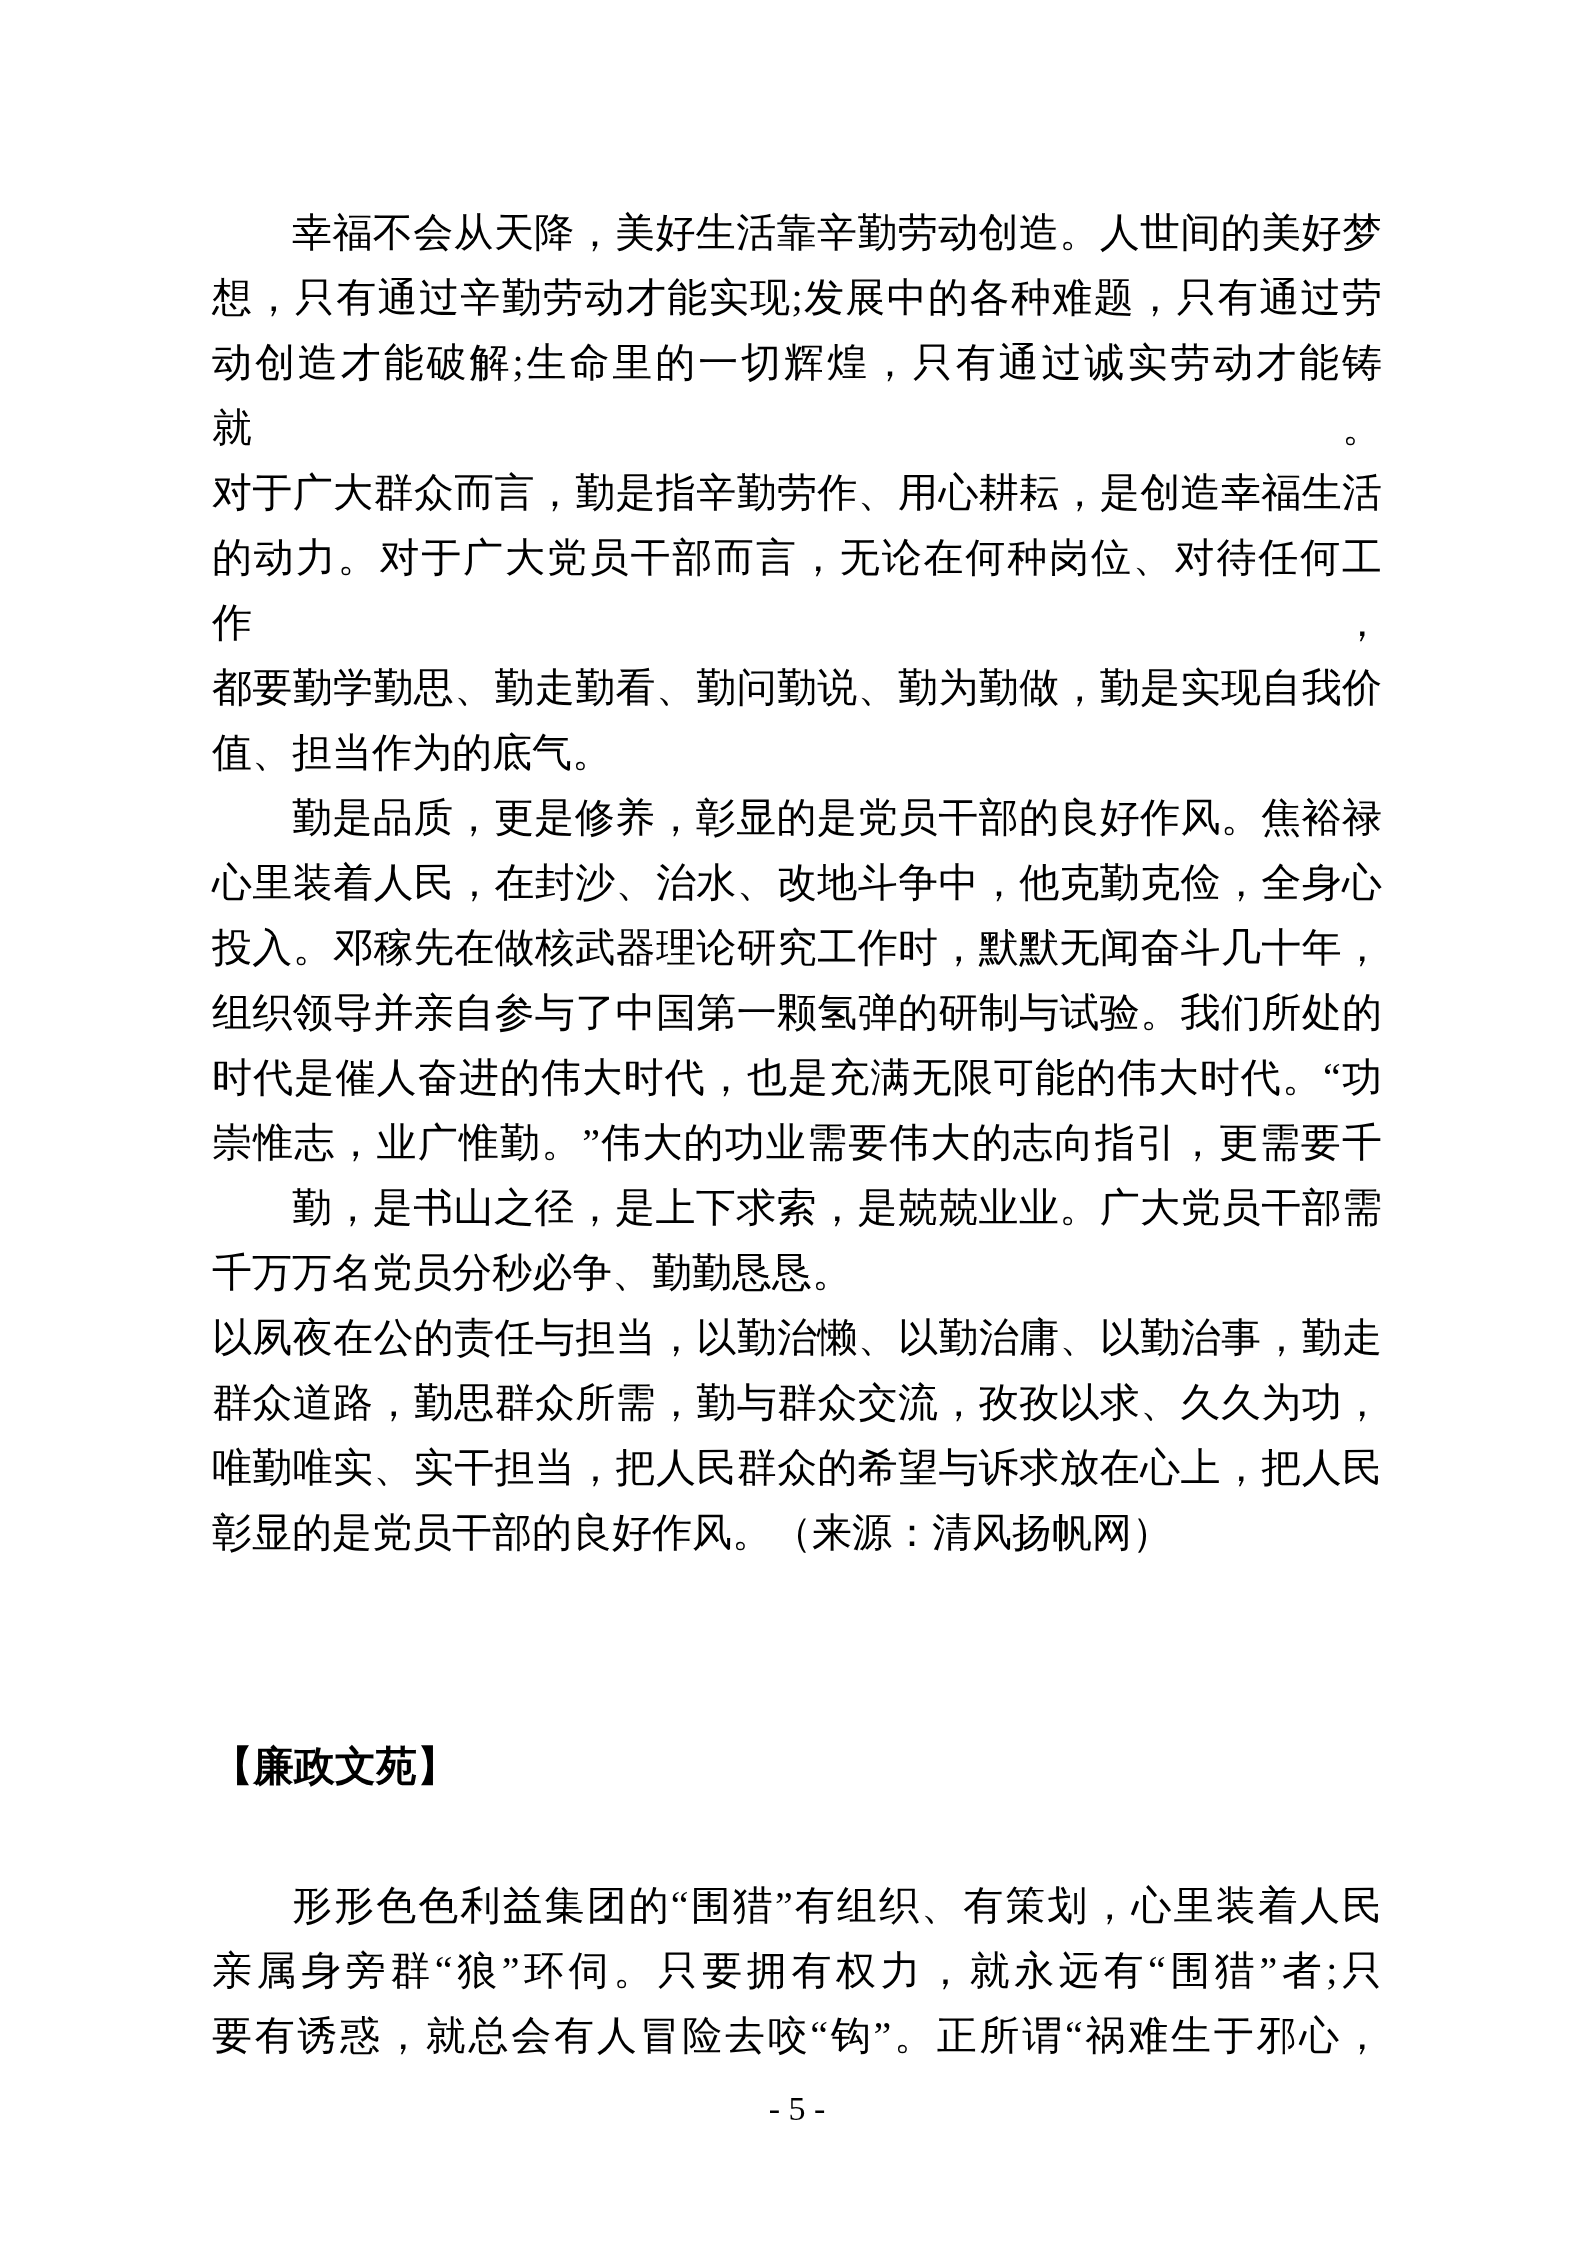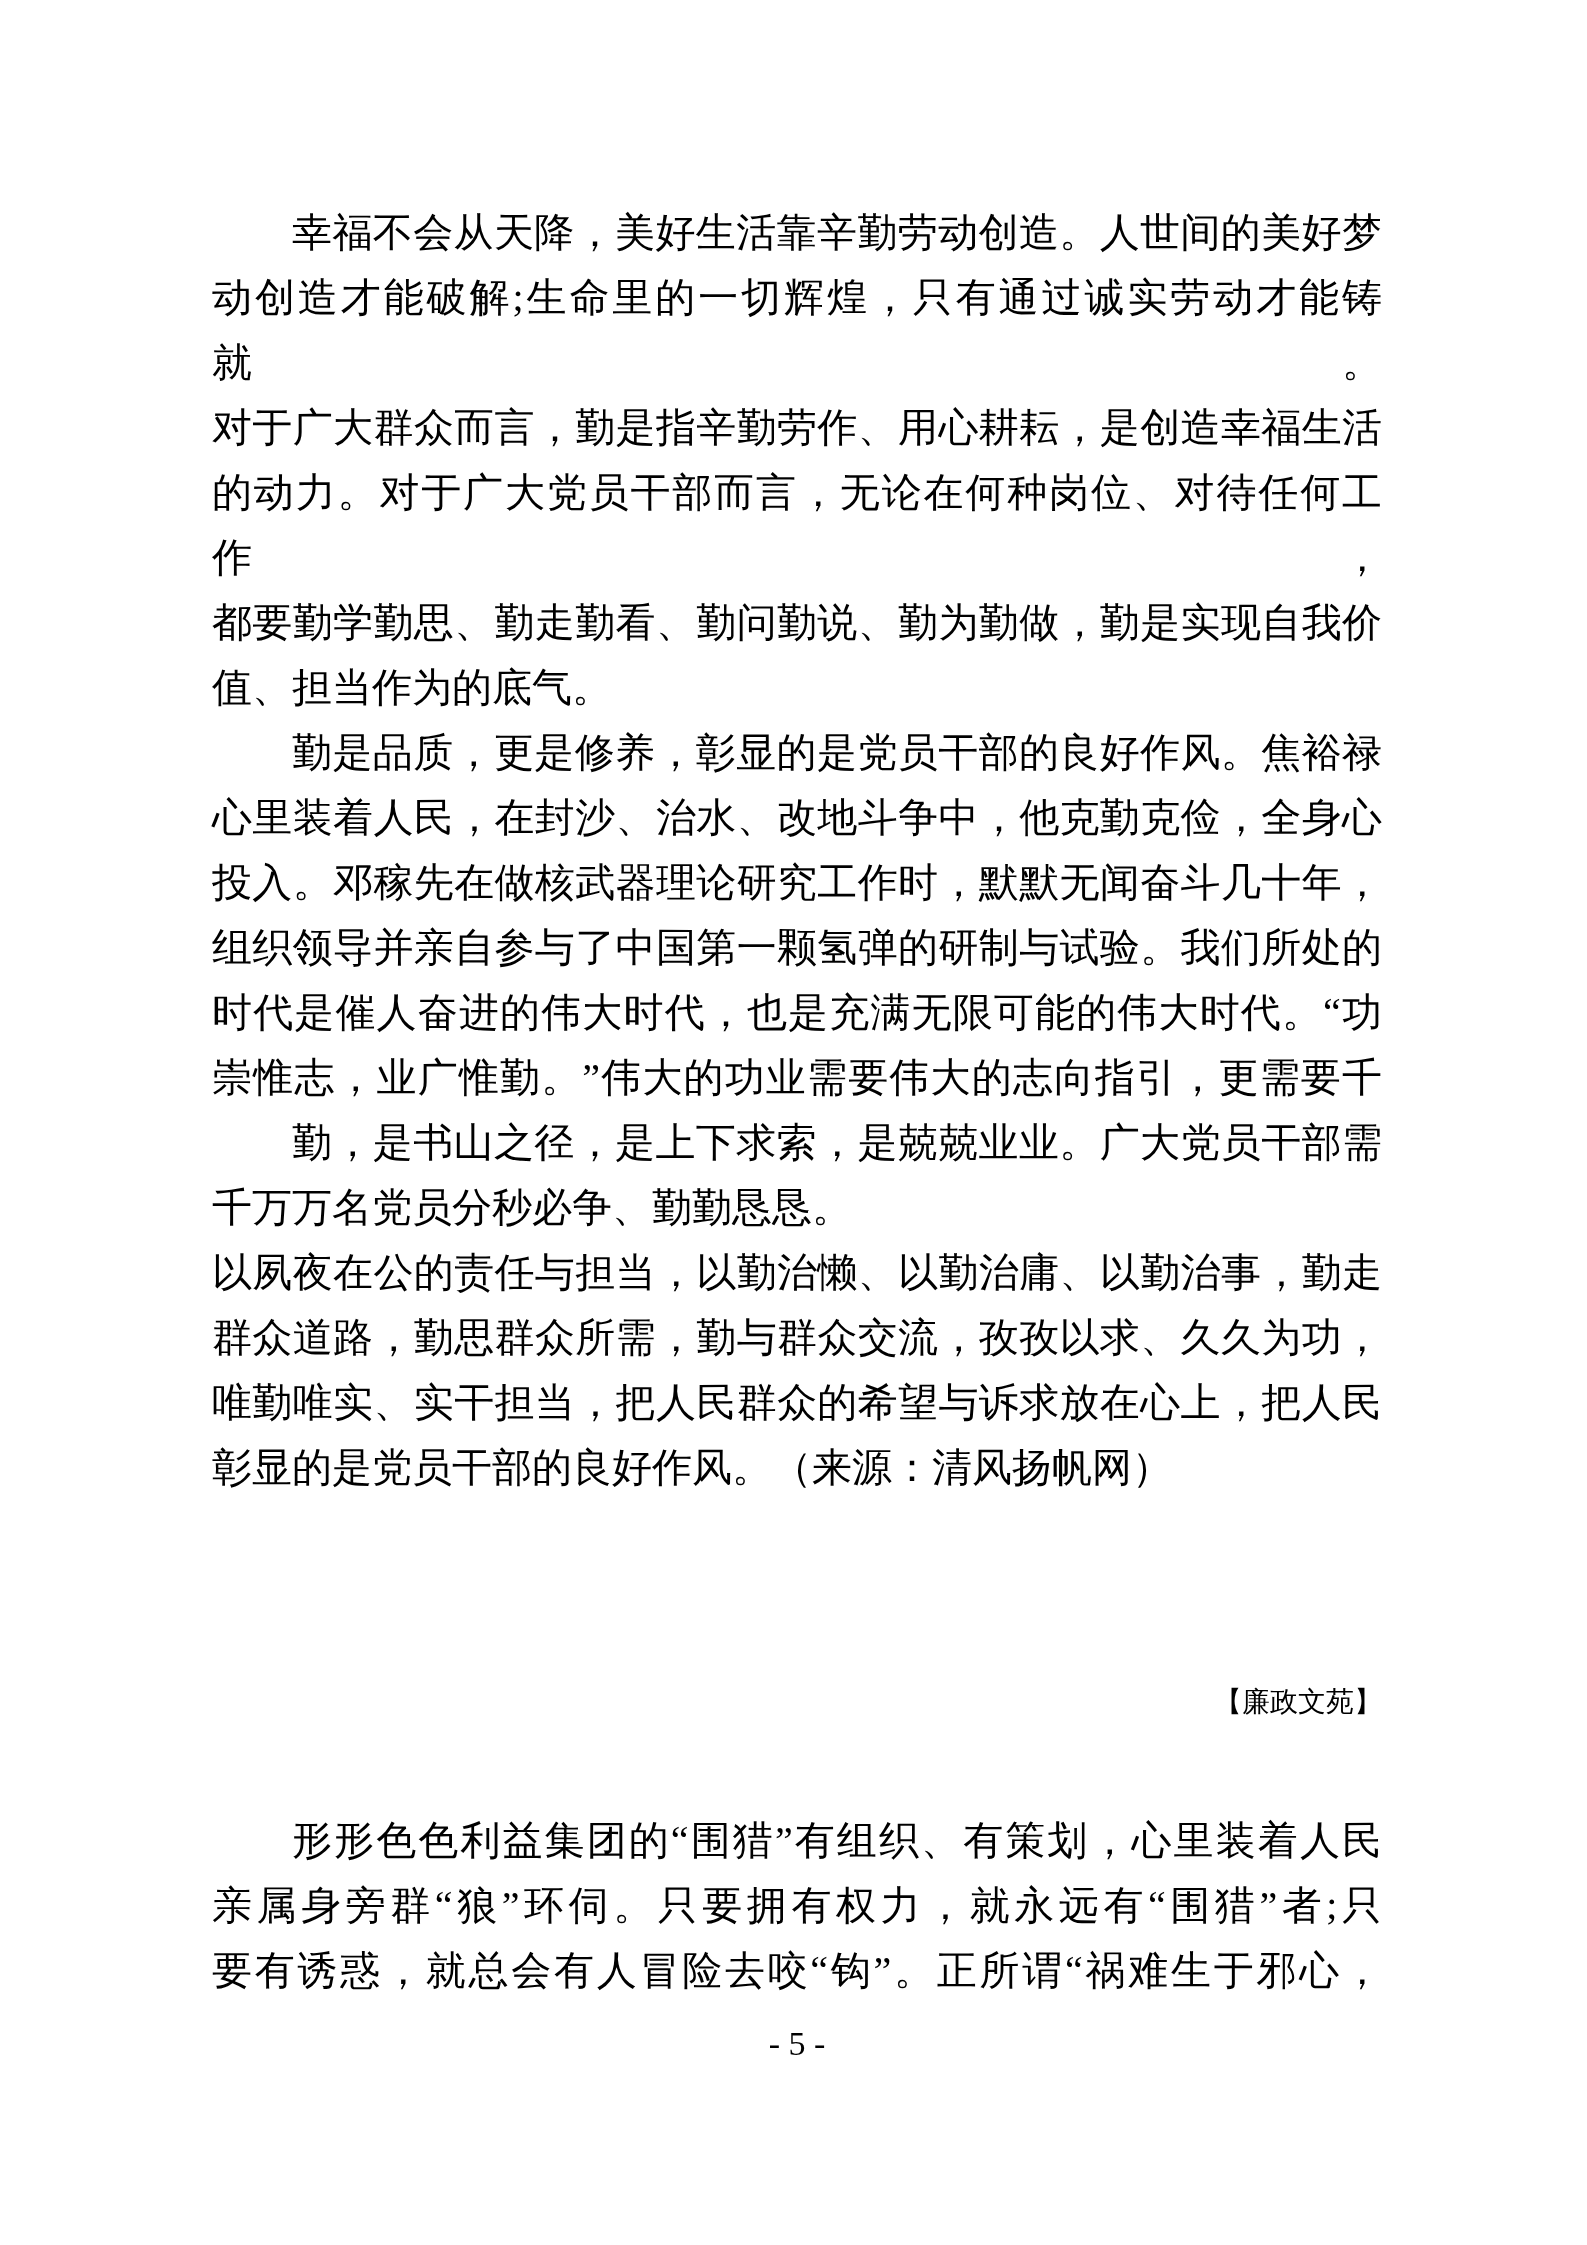--- a/index.html
+++ b/index.html
@@ -29,24 +29,24 @@
     white-space: pre-wrap;
   }
   .line.indent {
     text-indent: 80px;
   }
   .line.para-last {
     text-align-last: left;
   }
   .section-header {
     margin-top: 169px;
-    font-size: 28px;
+    font-size: 41px;
     line-height: 65px;
-    font-weight: normal;
-    text-align: right;
+    font-weight: bold;
+    text-align: left;
   }
   .article-title {
     margin-top: 55px;
     font-size: 45px;
     line-height: 65px;
     font-weight: bold;
     text-align: center;
     white-space: pre-wrap;
     letter-spacing: 2px;
   }
@@ -61,20 +61,21 @@
   }
 </style>
 </head>
 <body>
 
 <div class="page">
   <div class="content">
 
     <div class="article-body">
         <div class="line indent">幸福不会从天降，美好生活靠辛勤劳动创造。人世间的美好梦</div>
+        <div class="line">想，只有通过辛勤劳动才能实现;发展中的各种难题，只有通过劳</div>
         <div class="line">动创造才能破解;生命里的一切辉煌，只有通过诚实劳动才能铸就。</div>
         <div class="line">对于广大群众而言，勤是指辛勤劳作、用心耕耘，是创造幸福生活</div>
         <div class="line">的动力。对于广大党员干部而言，无论在何种岗位、对待任何工作，</div>
         <div class="line">都要勤学勤思、勤走勤看、勤问勤说、勤为勤做，勤是实现自我价</div>
         <div class="line para-last">值、担当作为的底气。</div>
         <div class="line indent">勤是品质，更是修养，彰显的是党员干部的良好作风。焦裕禄</div>
         <div class="line">心里装着人民，在封沙、治水、改地斗争中，他克勤克俭，全身心</div>
         <div class="line">投入。邓稼先在做核武器理论研究工作时，默默无闻奋斗几十年，</div>
         <div class="line">组织领导并亲自参与了中国第一颗氢弹的研制与试验。我们所处的</div>
         <div class="line">时代是催人奋进的伟大时代，也是充满无限可能的伟大时代。“功</div>

